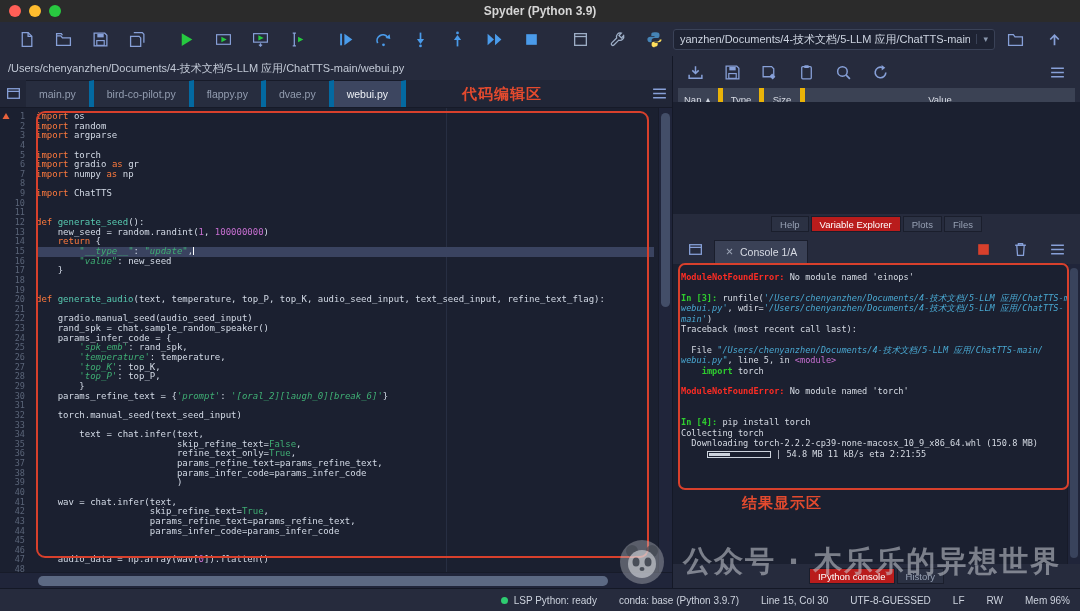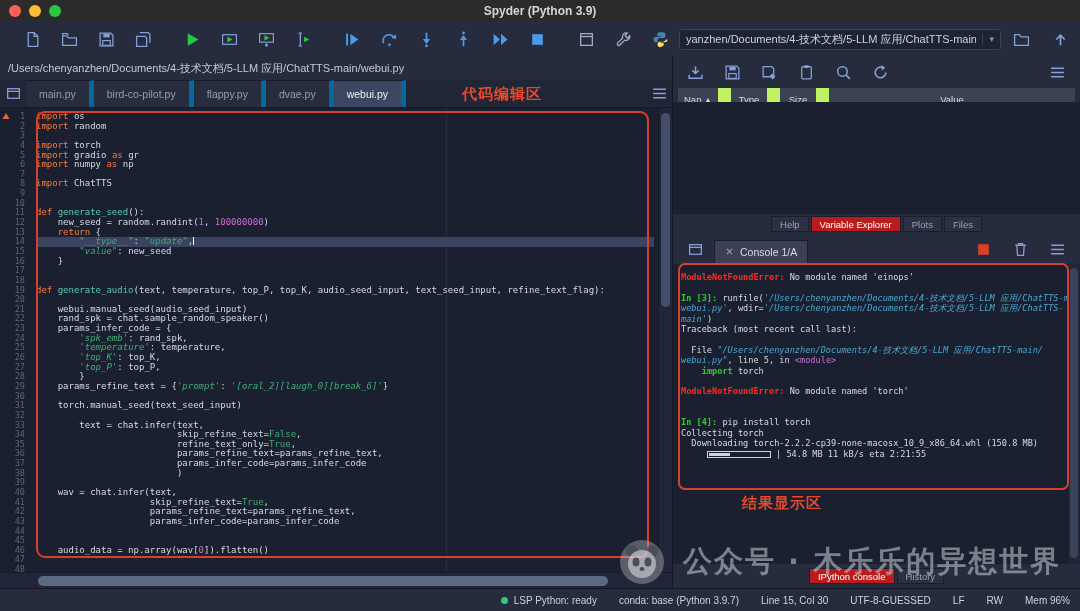--- a/index.html
+++ b/index.html
@@ -7,21 +7,21 @@
 #win{position:relative;width:1080px;height:611px;background:#262b3d;overflow:hidden}
 
 
 .titlebar{position:absolute;left:0;top:0;width:1080px;height:22px;background:#2b2b2b;display:flex;align-items:center}
 .traffic{position:absolute;left:9px;top:5px;display:flex;gap:8px}
 .tl{width:12px;height:12px;border-radius:50%;cursor:pointer}
 .tl.red{background:#ff5f57}.tl.yellow{background:#febc2e}.tl.green{background:#28c840}
 .title{width:100%;text-align:center;font-size:12px;font-weight:bold;color:#d6d6d6}
 
 
-.toolbar{position:absolute;left:0;top:22px;width:1080px;height:34px;background:#262b3d;display:flex;align-items:center;padding:0 14px}
+.toolbar{position:absolute;left:0;top:22px;width:1080px;height:34px;background:#262b3d;display:flex;align-items:center;padding:0 8px}
 .tb-left{display:flex;align-items:center}
 .tb-btn{width:37px;height:28px;display:flex;align-items:center;justify-content:center;color:#87a0d8;cursor:pointer;flex:none}
 .grp-gap{margin-left:12px}
 .ic{width:17px;height:17px;display:block}
 .ic svg{width:100%;height:100%;display:block}
 .tb-right{margin-left:auto;display:flex;align-items:center;gap:2px}
 .workdir{width:322px;height:21px;background:#1e2333;border:1px solid #3a4257;border-radius:3px;display:flex;align-items:center;padding:0 6px;color:#ccd3df;font-size:11px;cursor:pointer}
 .wd-text{flex:1;white-space:nowrap;overflow:hidden}
 .wd-arrow{color:#8a97ad;font-size:9px;border-left:1px solid #3a4257;padding-left:6px;margin-left:6px}
 
@@ -60,21 +60,21 @@
 .tk-path{color:#49a7d0;font-style:italic}
 .tk-mod{color:#c76fd1}
 .tk-bar{display:inline-block;width:64px;height:7px;border:1px solid #cdd3dd;vertical-align:-1px;position:relative}
 .tk-bar::after{content:"";position:absolute;left:1px;top:1px;bottom:1px;width:34%;background:#cdd3dd}
 
 
 .rpane{position:absolute;left:672px;top:56px;width:408px;height:532px;border-left:1px solid #141826;background:#262b3d}
 .rp-toolbar{position:absolute;left:0;top:0;width:100%;height:32px;display:flex;align-items:center;padding:0 4px}
 .rp-icons{display:flex;align-items:center}
 .rp-menu{margin-left:auto}
-.var-header{position:absolute;left:5px;right:5px;top:32px;height:22px;display:flex;gap:13px;background:#bef264}
+.var-header{position:absolute;left:5px;right:5px;top:32px;height:22px;display:flex;gap:5px;background:#eab308}
 .vh-cell{background:#3b4254;color:#d8dce5;font-size:9.5px;display:flex;align-items:center;justify-content:center;cursor:pointer}
 .vh0{width:40px;justify-content:flex-start;padding-left:6px}
 .vh1{width:36px}.vh2{width:36px}.vh3{flex:1}
 .sort{font-size:7px;margin-left:3px;color:#cfd4de}
 .var-body{position:absolute;left:0;top:46px;width:100%;height:112px;background:#1b2030}
 .var-tabs,.console-tabs{display:flex;align-items:center;justify-content:center;gap:2px;position:absolute;left:0;width:100%}
 .var-tabs{top:158px;height:20px}
 .ptab{height:16px;padding:0 8px;font-size:9.5px;color:#97a1b4;background:#2b3143;display:flex;align-items:center;border:1px solid #1a1e2c;cursor:pointer;white-space:nowrap}
 .ptab.active{background:#b91c1c;color:#fff}
 .console-header{position:absolute;left:0;top:178px;width:100%;height:30px;display:flex;align-items:center;padding:0 4px}
@@ -360,39 +360,40 @@
         <div class="ln">43</div>
         <div class="ln">44</div>
         <div class="ln">45</div>
         <div class="ln">46</div>
         <div class="ln">47</div>
         <div class="ln">48</div>
       </div>
     <div class="code">
         <div class="code-line"><span class="tk-kw">import</span><span class="tk-p"> os</span></div>
         <div class="code-line"><span class="tk-kw">import</span><span class="tk-p"> random</span></div>
+        <div class="code-line"><span class="tk-kw">import</span><span class="tk-p"> argparse</span></div>
         <div class="code-line"></div>
         <div class="code-line"><span class="tk-kw">import</span><span class="tk-p"> torch</span></div>
         <div class="code-line"><span class="tk-kw">import</span><span class="tk-p"> gradio </span><span class="tk-kw">as</span><span class="tk-p"> gr</span></div>
         <div class="code-line"><span class="tk-kw">import</span><span class="tk-p"> numpy </span><span class="tk-kw">as</span><span class="tk-p"> np</span></div>
         <div class="code-line"></div>
         <div class="code-line"><span class="tk-kw">import</span><span class="tk-p"> ChatTTS</span></div>
         <div class="code-line"></div>
         <div class="code-line"></div>
         <div class="code-line"><span class="tk-kw">def</span><span class="tk-fn"> generate_seed</span><span class="tk-p">():</span></div>
         <div class="code-line"><span class="tk-p">    new_seed = random.randint(</span><span class="tk-num">1</span><span class="tk-p">, </span><span class="tk-num">100000000</span><span class="tk-p">)</span></div>
         <div class="code-line"><span class="tk-p">    </span><span class="tk-kw">return</span><span class="tk-p"> {</span></div>
         <div class="code-line current"><span class="tk-p">        </span><span class="tk-str">"__type__"</span><span class="tk-p">: </span><span class="tk-str">"update"</span><span class="tk-p">,</span><span class="cursor"></span></div>
         <div class="code-line"><span class="tk-p">        </span><span class="tk-str">"value"</span><span class="tk-p">: new_seed</span></div>
         <div class="code-line"><span class="tk-p">    }</span></div>
         <div class="code-line"></div>
         <div class="code-line"></div>
         <div class="code-line"><span class="tk-kw">def</span><span class="tk-fn"> generate_audio</span><span class="tk-p">(text, temperature, top_P, top_K, audio_seed_input, text_seed_input, refine_text_flag):</span></div>
         <div class="code-line"></div>
-        <div class="code-line"><span class="tk-p">    webui.manual_seed(audio_seed_input)</span></div>
+        <div class="code-line"><span class="tk-p">    gradio.manual_seed(audio_seed_input)</span></div>
         <div class="code-line"><span class="tk-p">    rand_spk = chat.sample_random_speaker()</span></div>
         <div class="code-line"><span class="tk-p">    params_infer_code = {</span></div>
         <div class="code-line"><span class="tk-p">        </span><span class="tk-str">'spk_emb'</span><span class="tk-p">: rand_spk,</span></div>
         <div class="code-line"><span class="tk-p">        </span><span class="tk-str">'temperature'</span><span class="tk-p">: temperature,</span></div>
         <div class="code-line"><span class="tk-p">        </span><span class="tk-str">'top_K'</span><span class="tk-p">: top_K,</span></div>
         <div class="code-line"><span class="tk-p">        </span><span class="tk-str">'top_P'</span><span class="tk-p">: top_P,</span></div>
         <div class="code-line"><span class="tk-p">        }</span></div>
         <div class="code-line"><span class="tk-p">    params_refine_text = {</span><span class="tk-str">'prompt'</span><span class="tk-p">: </span><span class="tk-str">'[oral_2][laugh_0][break_6]'</span><span class="tk-p">}</span></div>
         <div class="code-line"></div>
         <div class="code-line"><span class="tk-p">    torch.manual_seed(text_seed_input)</span></div>

